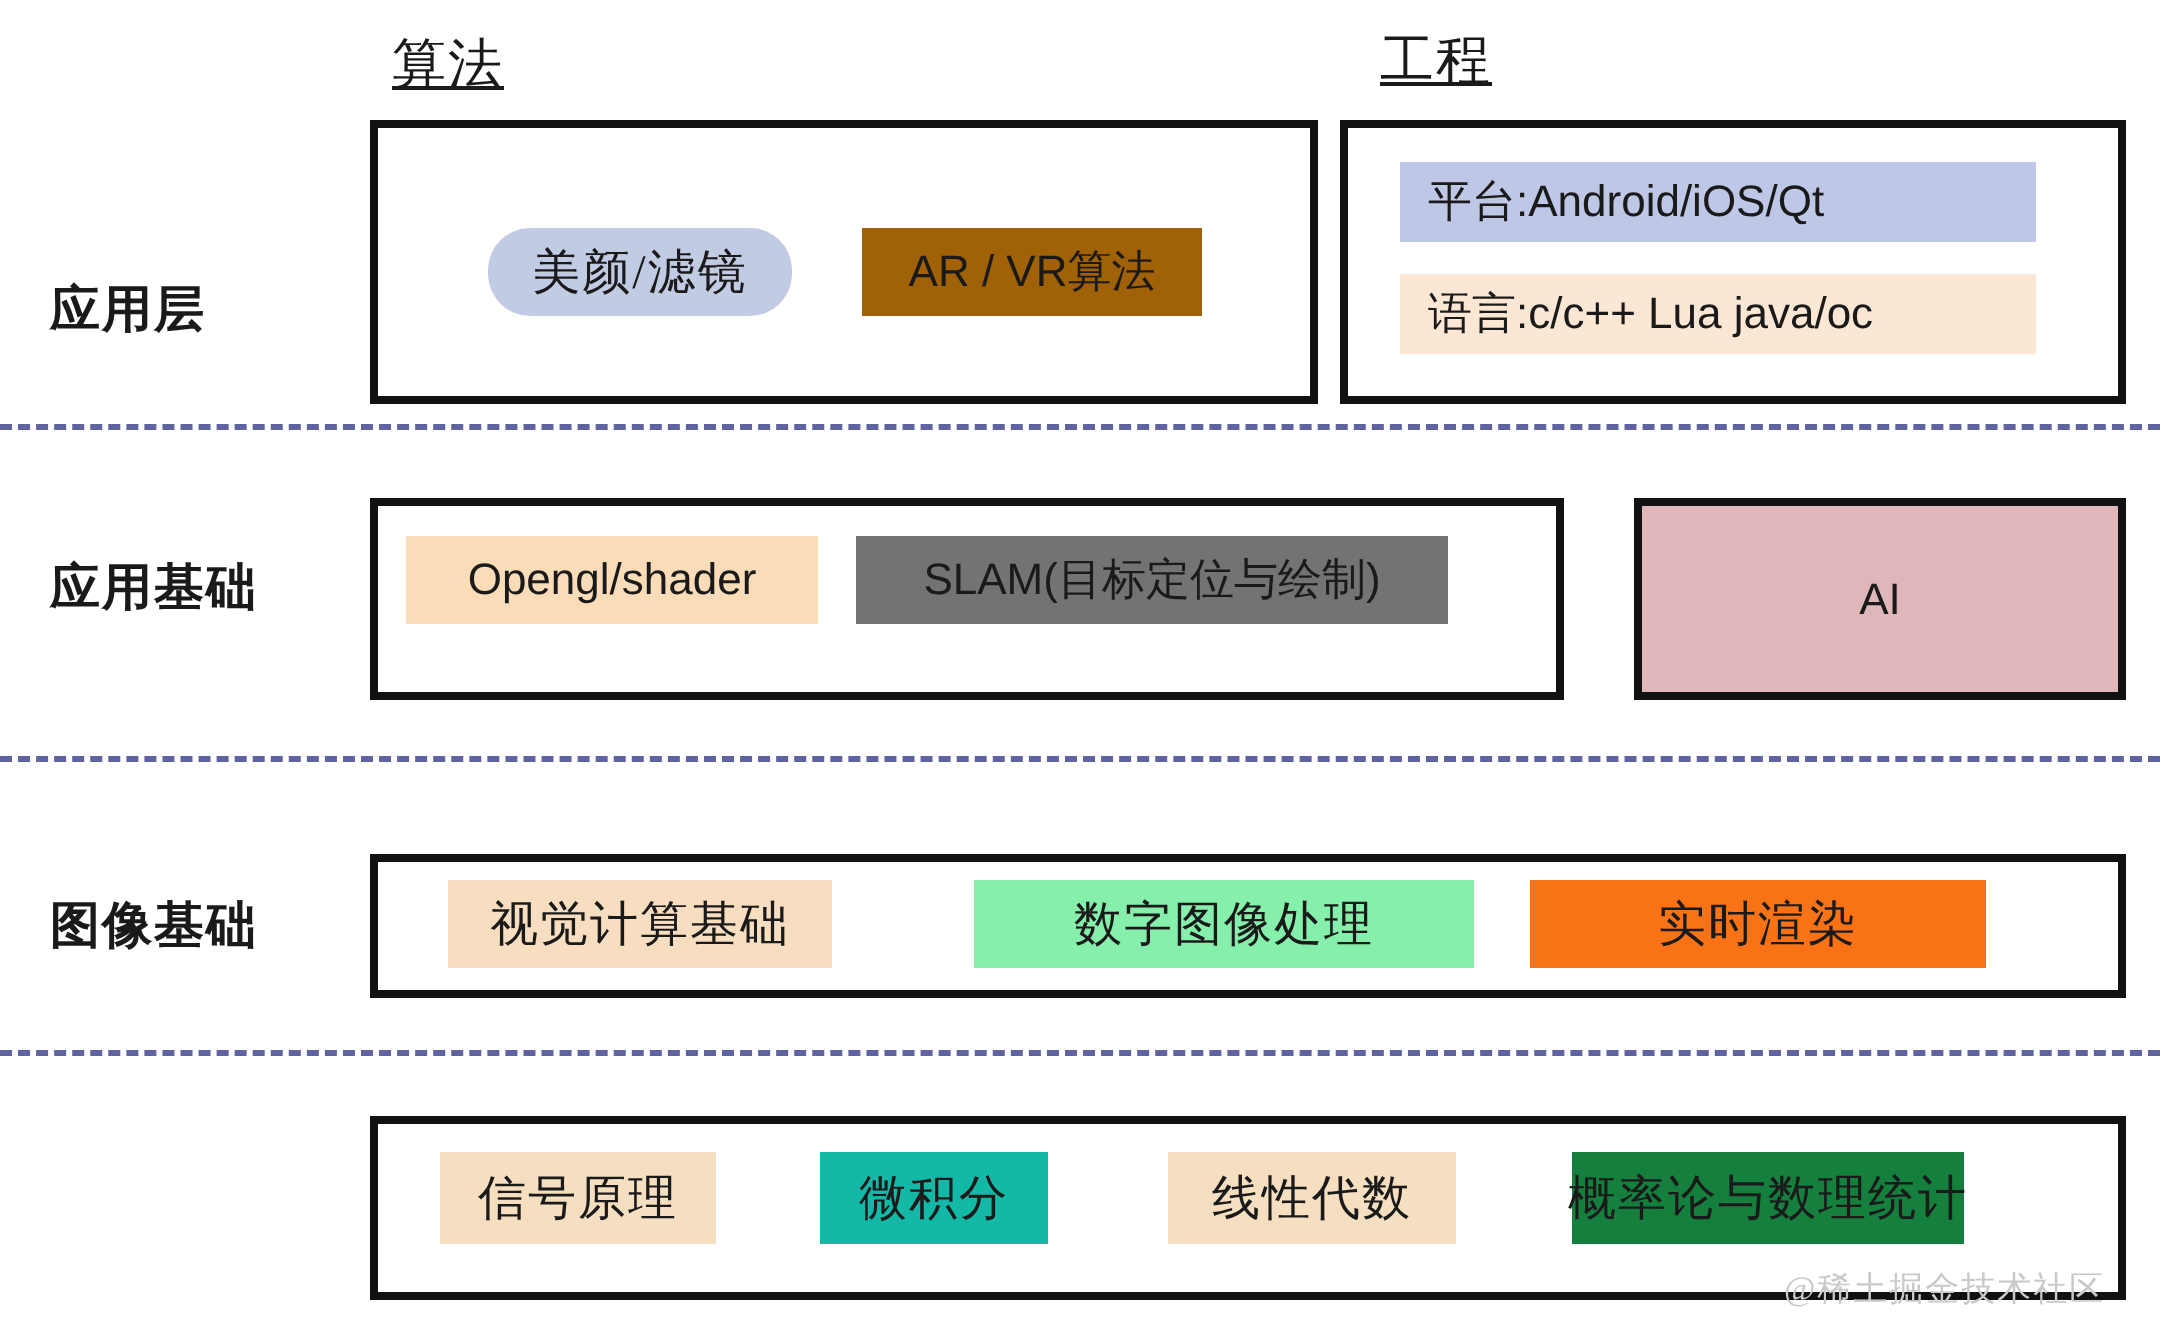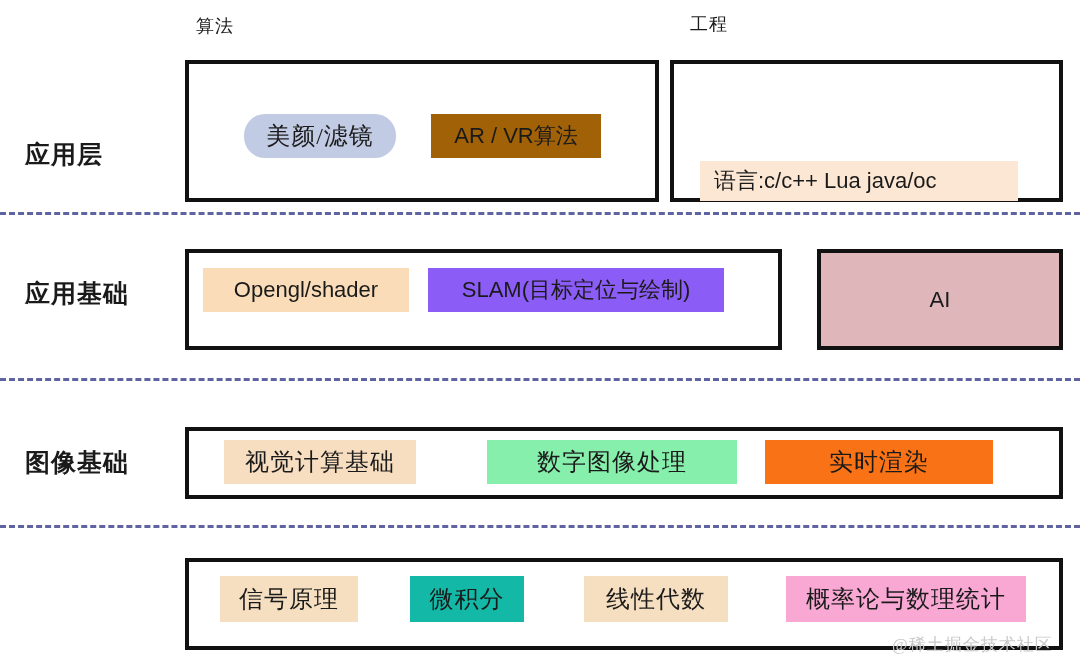--- a/index.html
+++ b/index.html
@@ -19,24 +19,25 @@
     position: absolute;
     inset: 0;
     width: 1080px;
     height: 672px;
   }
 
   
   .col-header {
     position: absolute;
     font-family: "Liberation Serif", "DejaVu Serif", serif;
-    font-size: 18px;
-    color: #1a1a1a;
-    letter-spacing: 1px;
-    white-space: nowrap;
+    font-size: 27px;
+    color: #1a1a1a;
+    letter-spacing: 1px;
+    white-space: nowrap;
+    text-decoration: underline;
   }
   #col-header-algorithm { left: 196px; top: 14px; }
   #col-header-engineering { left: 690px; top: 12px; }
 
   
   .row-label {
     position: absolute;
     font-family: "Liberation Serif", "DejaVu Serif", serif;
     font-size: 25px;
     color: #1a1a1a;
@@ -96,43 +97,43 @@
   .chip-serif {
     font-family: "Liberation Serif", "DejaVu Serif", serif;
     font-size: 24px;
     letter-spacing: 1px;
   }
 
   
   #chip-beauty-filter  { left: 244px; top: 114px; width: 152px; height: 44px; background: #c2cbe4; border-radius: 21px; }
   #chip-ar-vr          { left: 431px; top: 114px; width: 170px; height: 44px; background: #a16207; }
   #chip-platform       { left: 700px; top: 81px;  width: 318px; height: 40px; background: #bfc7e6; }
-  #chip-language       { left: 700px; top: 137px; width: 318px; height: 40px; background: #fbe7d3; margin-top: 24px; }
+  #chip-language       { left: 700px; top: 137px; width: 318px; height: 40px; background: #fbe7d3; }
 
   
   #ai-label {
     font-family: "Liberation Sans", "DejaVu Sans", sans-serif;
     font-size: 22px;
     color: #1a1a1a;
   }
 
   
   #chip-opengl { left: 203px; top: 268px; width: 206px; height: 44px; background: #fadcb9; }
-  #chip-slam   { left: 428px; top: 268px; width: 296px; height: 44px; background: #8b5cf6; }
+  #chip-slam   { left: 428px; top: 268px; width: 296px; height: 44px; background: #737373; }
 
   
   #chip-vision-compute { left: 224px; top: 440px; width: 192px; height: 44px; background: #f8dec0; }
   #chip-digital-image  { left: 487px; top: 440px; width: 250px; height: 44px; background: #86efac; }
   #chip-realtime-render{ left: 765px; top: 440px; width: 228px; height: 44px; background: #f97316; }
 
   
   #chip-signal   { left: 220px; top: 576px; width: 138px; height: 46px; background: #f6dfc0; }
   #chip-calculus { left: 410px; top: 576px; width: 114px; height: 46px; background: #14b8a6; }
   #chip-linear   { left: 584px; top: 576px; width: 144px; height: 46px; background: #f6dfc0; }
-  #chip-prob     { left: 786px; top: 576px; width: 240px; height: 46px; background: #f9a8d4; }
+  #chip-prob     { left: 786px; top: 576px; width: 196px; height: 46px; background: #15803d; }
 
   
   #watermark {
     position: absolute;
     left: 892px;
     top: 633px;
     font-family: "Liberation Serif", "DejaVu Serif", serif;
     font-size: 17px;
     color: #c9c9c9;
     white-space: nowrap;
@@ -156,20 +157,21 @@
   <div class="divider" id="divider-2"></div>
 
   <div class="group-box" id="group-box-app-algorithm"></div>
 
   <div class="chip chip-serif" id="chip-beauty-filter">美颜/滤镜</div>
 
   <div class="chip chip-sans" id="chip-ar-vr">AR / VR算法</div>
 
   <div class="group-box" id="group-box-app-engineering"></div>
 
+  <div class="chip chip-sans" id="chip-platform" style="justify-content:flex-start; padding-left:14px;">平台:Android/iOS/Qt</div>
 
   <div class="chip chip-sans" id="chip-language" style="justify-content:flex-start; padding-left:14px;">语言:c/c++ Lua java/oc</div>
 
   <div class="group-box" id="group-box-appbase-left"></div>
 
   <div class="chip chip-sans" id="chip-opengl">Opengl/shader</div>
 
   <div class="chip chip-sans" id="chip-slam">SLAM(目标定位与绘制)</div>
 
   <div class="group-box" id="group-box-appbase-ai">

